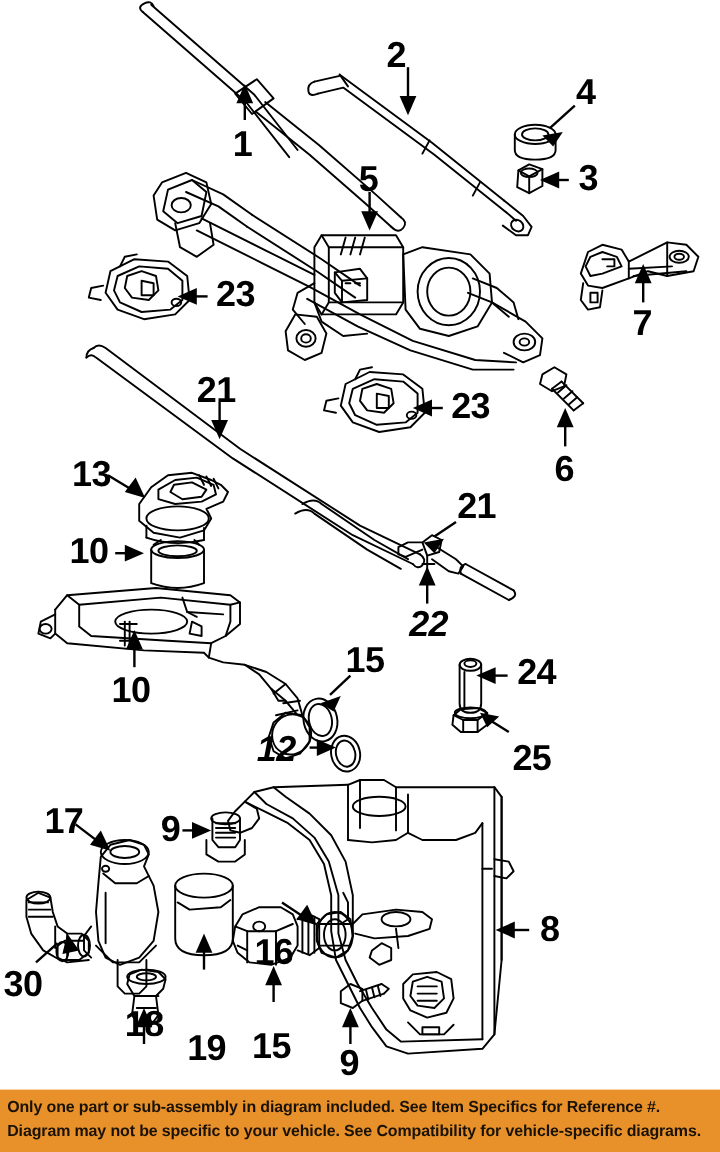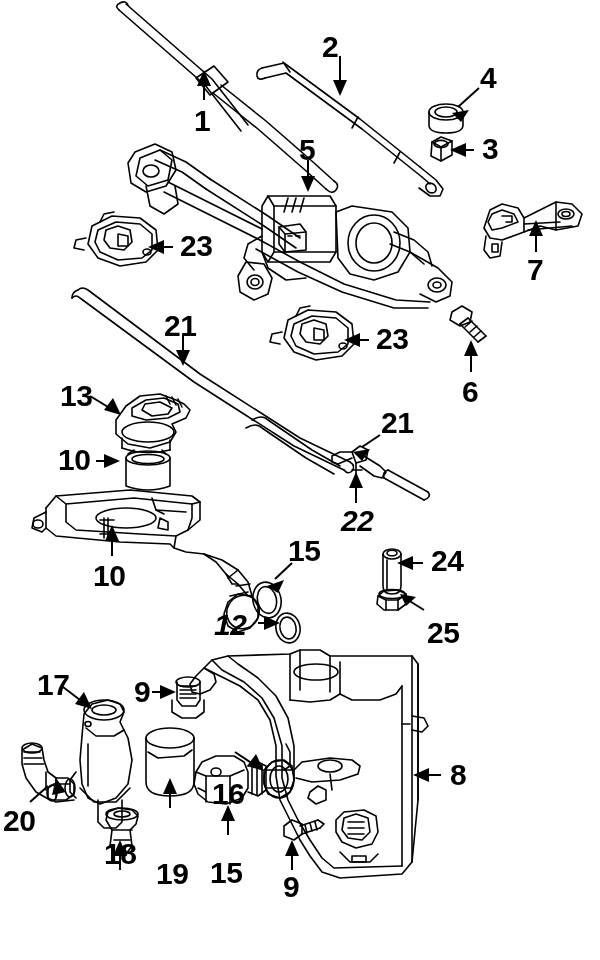--- a/index.html
+++ b/index.html
@@ -507,24 +507,28 @@
     <div class="callout" style="left:93px;top:561px;">10</div>
     <div class="callout" style="left:288px;top:536px;">15</div>
     <div class="callout" style="left:214px;top:610px;font-style:italic;">12</div>
     <div class="callout" style="left:60px;top:381px;text-align:right;">13</div>
     <div class="callout" style="left:58px;top:445px;">10</div>
     <div class="callout" style="left:210px;top:838px;margin-top:20px;">15</div>
     <div class="callout" style="left:212px;top:735px;margin-top:44px;">16</div>
     <div class="callout" style="left:37px;top:670px;">17</div>
     <div class="callout" style="left:104px;top:839px;">18</div>
     <div class="callout" style="left:156px;top:811px;margin-top:48px;">19</div>
-    <div class="callout" style="left:3px;top:806px;">20</div>
+    <div class="callout" style="left:3px;top:806px;">30</div>
     <div class="callout" style="left:164px;top:311px;">21</div>
     <div class="callout" style="left:381px;top:408px;">21</div>
     <div class="callout" style="left:341px;top:506px;font-style:italic;">22</div>
     <div class="callout" style="left:180px;top:231px;">23</div>
     <div class="callout" style="left:376px;top:324px;">23</div>
     <div class="callout" style="left:431px;top:546px;">24</div>
     <div class="callout" style="left:427px;top:618px;">25</div>
   </div>
 
+  <div id="footer">
+    <div class="line">Only one part or sub-assembly in diagram included. See Item Specifics for Reference #.</div>
+    <div class="line">Diagram may not be specific to your vehicle. See Compatibility for vehicle-specific diagrams.</div>
+  </div>
 
 </div>
 
 </body></html>

